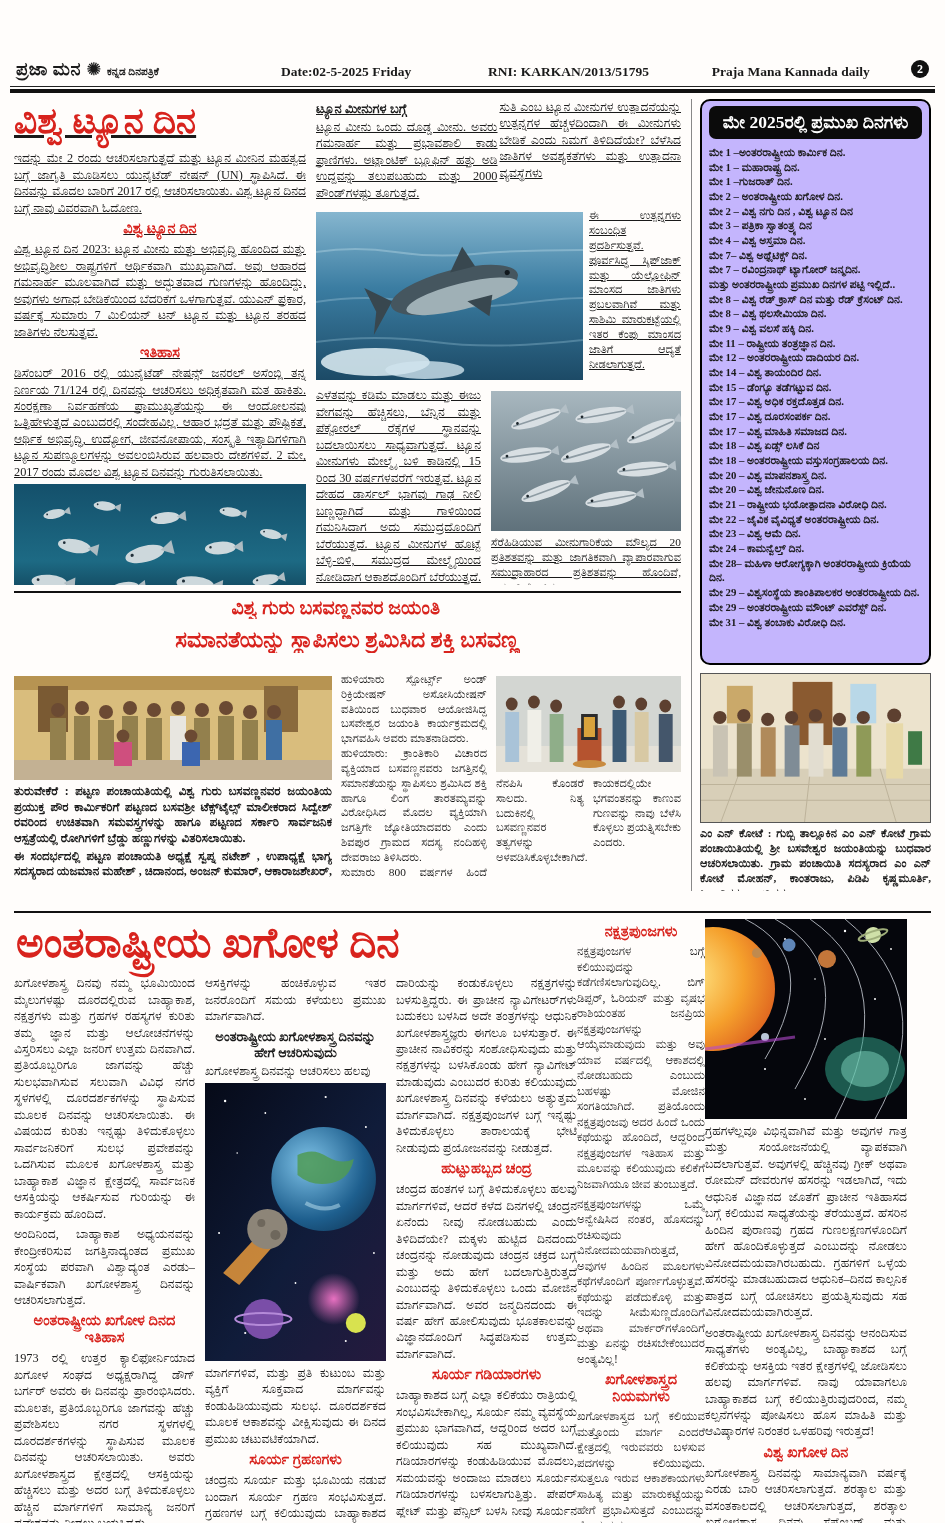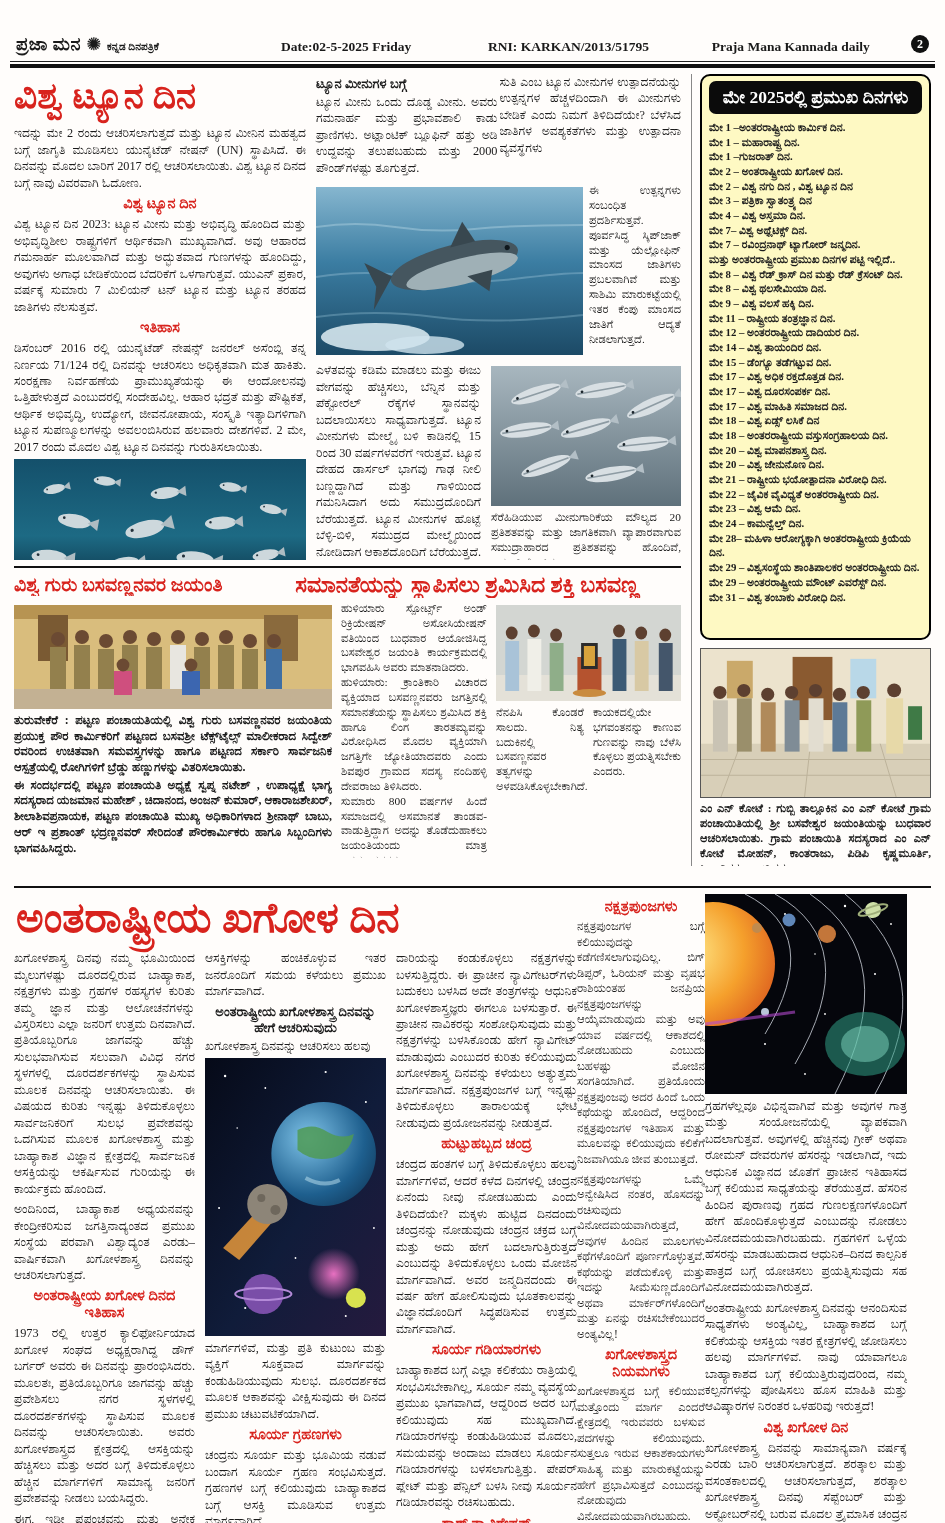--- a/index.html
+++ b/index.html
@@ -3,21 +3,21 @@
 <meta charset="utf-8">
 <style>
   * { margin:0; padding:0; box-sizing:border-box; }
   html,body { background:#e9e9e9; }
   body { font-family:"Liberation Serif","DejaVu Serif",serif; color:#1a1a1a; }
   .page { width:945px; height:1523px; margin:0 auto; background:#fffdfb; overflow:hidden; position:relative; }
 
   
   .masthead { display:flex; align-items:flex-end; gap:18px; padding:34px 16px 4px 16px; }
   .logo-block { display:flex; align-items:baseline; gap:6px; min-width:210px; }
-  .logo { font-size:18px; font-weight:bold; letter-spacing:.5px; }
+  .logo { font-size:18px; font-weight:bold; letter-spacing:.5px;margin-top:25px; }
   .tagline { font-size:10.5px; font-weight:bold; }
   .mh-item { font-size:13.5px; font-weight:bold; flex:1; text-align:center; }
   .pageno { width:18px; height:18px; border-radius:50%; background:#111; color:#fff; font-size:12px;
             font-weight:bold; display:flex; align-items:center; justify-content:center; margin-bottom:2px; }
   .rule-thin  { border-top:1px solid #222; margin:2px 10px 2px 10px; }
   .rule-thick { border-top:4px solid #111; margin:0 10px 0 10px; }
 
   
   .content { padding:6px 14px 0 14px; }
   .upper { display:flex; gap:10px; height:792px; overflow:hidden; }
@@ -25,48 +25,48 @@
   .rail { width:240px; flex:none; border-left:1px solid #888; padding-left:8px; }
 
   p.body { font-size:12.3px; line-height:1.34; text-align:justify; margin-bottom:4px; }
   p.small { font-size:11.4px; line-height:1.3; text-align:justify; }
   .redsub { color:#d8231d; font-weight:bold; font-size:14.5px; text-align:center; margin:4px 0; }
   .blacksub { font-weight:bold; font-size:13px; text-align:center; margin:2px 0; }
   figure { margin:4px 0; }
   figure svg { display:block; width:100%; height:100%; }
 
   
-  .tuna { display:flex; gap:10px; height:486px; overflow:hidden; }
+  .tuna { display:flex; gap:10px; height:486px; overflow:hidden;text-decoration:underline; }
   .t-col1 { width:292px; flex:none; }
   .tuna-title { color:#d8231d; font-size:36px; font-weight:bold; line-height:1.15; margin:2px 0 8px 0; }
   .t-col2 { flex:1; min-width:0; }
   .t2-top { display:flex; gap:2px; }
   .t2-top > div { flex:1; min-width:0; }
   .t2-mid { display:flex; gap:6px; margin:3px 0; }
   .fig-jump { flex:1; height:168px; }
   .t2-side { width:92px; flex:none; }
   .t2-bot { display:flex; gap:10px; }
   .t2-bota { flex:1; min-width:0; }
   .t2-botb { width:190px; flex:none; }
   .fig-school { height:128px; }
   .fig-catch { height:140px; }
 
   
-  .may-box { border:2px solid #000; border-radius:10px; padding:5px 7px; height:566px; overflow:hidden; background:#fef9c3; }
+  .may-box { border:2px solid #000; border-radius:10px; padding:5px 7px; height:566px; overflow:hidden; background:#c4b5fd; }
   .may-title { background:#0b0b0b; color:#fff; border-radius:7px; text-align:center;
                font-size:17.5px; font-weight:bold; padding:6px 2px; margin-bottom:6px; }
   .may-item { font-size:10.8px; font-weight:bold; line-height:1.36; }
 
   .mnkote { margin-top:8px; }
   .fig-mnkote { height:150px; border:1px solid #555; }
   .mnkote figcaption { font-size:11.3px; font-weight:bold; line-height:1.32; text-align:justify; margin-top:3px; }
 
   
   .basava { border-top:2px solid #111; margin-top:6px; padding-top:4px; height:292px; overflow:hidden; }
-  .b-heads { display:flex; align-items:center; gap:8px; margin-bottom:3px; }
+  .b-heads { display:flex; align-items:center; gap:8px; margin-bottom:19px;flex-direction:column; }
   .b-left-head { color:#d8231d; font-size:19px; font-weight:bold; white-space:nowrap; width:232px; flex:none; overflow:hidden; }
   .b-right-head { color:#d8231d; font-size:22px; font-weight:bold; white-space:nowrap; overflow:hidden; flex:1; text-align:center; }
   .b-cols { display:flex; gap:9px; }
   .b-c1 { width:318px; flex:none; }
   .fig-jayanti { height:104px; }
   .b-cap { font-size:11.8px; font-weight:bold; line-height:1.33; text-align:justify; margin-top:2px; }
   .b-c2 { width:146px; flex:none; }
   .b-c3 { flex:1; min-width:0; }
   .fig-portrait { height:96px; }
   .b-c3-text { column-count:2; column-gap:9px; }

